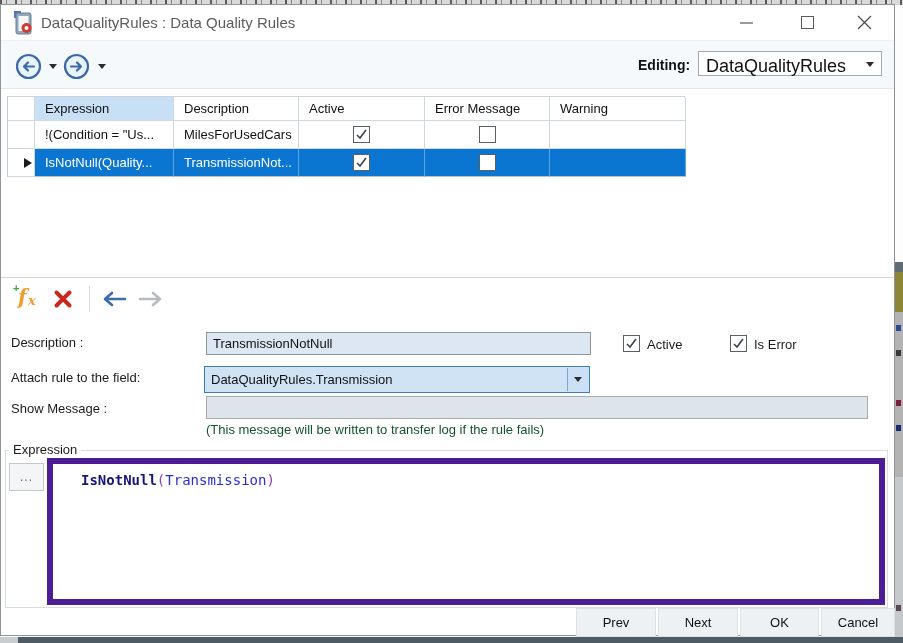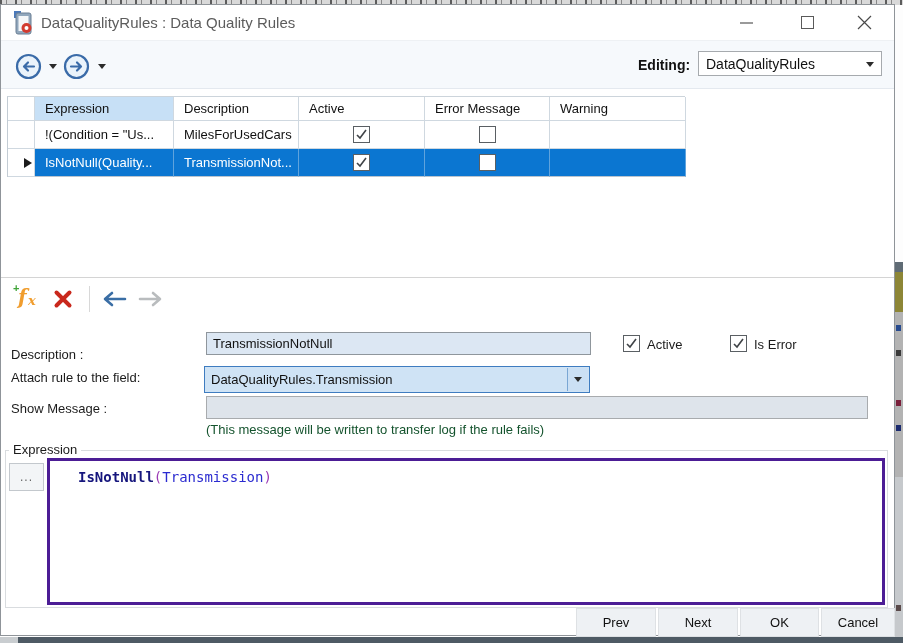--- a/index.html
+++ b/index.html
@@ -41,21 +41,21 @@
   
   .navbar { position:absolute; left:0; top:35px; width:100%; height:49px;
     background:#f6f9fc; border-top:1px solid #eef1f4; border-bottom:1px solid #e4e9ef; }
   .nav-circle { position:absolute; top:12px; width:27px; height:27px; }
   .nav-back { left:14px; } .nav-fwd { left:62px; }
   .caret { width:0; height:0; border-left:4px solid transparent; border-right:4px solid transparent;
     border-top:5px solid #2b2b2b; position:absolute; top:23px; }
   .caret-back { left:48px; } .caret-fwd { left:97px; }
   .editing-label { position:absolute; left:637px; top:16px; font-size:14px; font-weight:600; color:#111; }
   .editing-combo { position:absolute; left:697px; top:10px; width:184px; height:25px;
-    background:#fff; border:1px solid #a6aaae; font-size:14px; color:#111; }
+    background:#fff; border:1px solid #a6aaae; font-size:18px; color:#111; }
   .editing-combo .val { position:absolute; left:7px; top:4px; white-space:nowrap; }
   .editing-combo .caret { position:absolute; right:7px; top:10px; left:auto; }
 
   
   .grid { position:absolute; left:6px; top:91px; width:678px;
     display:grid; grid-template-columns:27px 139px 125px 126px 125px 136px;
     grid-template-rows:24px 28px 28px;
     border-left:1px solid #c3ccd4; border-top:1px solid #ccd4db; font-size:13px; color:#111; }
   .gcell { border-right:1px solid #cfd8e0; border-bottom:1px solid #cfd8e0;
     display:flex; align-items:center; padding-left:10px; white-space:nowrap; overflow:hidden; background:#fff; }
@@ -77,21 +77,21 @@
   .tool-fx .plus { position:absolute; left:0; top:-3px; font-size:11px; color:#3fa437; font-style:normal;
     font-family:"Liberation Sans", sans-serif; }
   .tool-fx .f { position:absolute; left:5px; top:0; font-size:20px; }
   .tool-fx .x { position:absolute; left:15px; top:8px; font-size:13px; }
   .tool-del { position:absolute; left:52px; top:284px; width:20px; height:20px; }
   .tool-sep { position:absolute; left:88px; top:281px; width:1px; height:26px; background:#d8d8d8; }
   .tool-arrow { position:absolute; top:286px; width:26px; height:16px; }
   .arrow-back { left:100px; } .arrow-fwd { left:137px; }
 
   .lbl { position:absolute; left:10px; font-size:13px; color:#1b1b1b; white-space:nowrap; }
-  .lbl-desc { top:330px;margin-top:12px; } .lbl-attach { top:365px; } .lbl-show { top:396px; }
+  .lbl-desc { top:330px; } .lbl-attach { top:365px; } .lbl-show { top:396px; }
   .txt { position:absolute; font-size:13px; color:#111; line-height:21px; padding-left:6px; white-space:nowrap; overflow:hidden; }
   .txt-desc { left:205px; top:327px; width:385px; height:23px; background:#dce7f3; border:1px solid #8f969c; }
   .txt-show { left:205px; top:391px; width:662px; height:23px; background:#dee4eb; border:1px solid #a8abae; }
   .combo-attach { position:absolute; left:203px; top:361px; width:386px; height:27px;
     background:#cfe3f5; border:1px solid #3e7cc0; font-size:13px; color:#111; }
   .combo-attach .val { position:absolute; left:6px; top:5px; white-space:nowrap; }
   .combo-attach .dd { position:absolute; right:1px; top:1px; bottom:1px; width:21px;
     background:#cbe0f4; border-left:1px solid #7aa7d4; display:flex; align-items:center; justify-content:center; }
   .combo-attach .dd .caret { position:static; }
 
@@ -102,21 +102,21 @@
 
   .hint { position:absolute; left:205px; top:417px; font-size:13px; color:#14532d; }
 
   
   .fieldset { position:absolute; left:4px; top:445px; width:883px; height:158px; border:1px solid #d9dcdf; }
   .legend { position:absolute; left:8px; top:437px; background:#fff; padding:0 4px; font-size:13px; color:#1b1b1b; }
   .ellipsis-btn { position:absolute; left:8px; top:458px; width:35px; height:28px;
     background:#f3f5f7; border:1px solid #c3c8cd; color:#666; font-size:12px; letter-spacing:1px;
     display:flex; align-items:center; justify-content:center; }
   .editor { position:absolute; left:46px; top:453px; width:838px; height:147px;
-    background:#fff; border:3px solid #4c1d95; font-family:"DejaVu Sans Mono", monospace; font-size:14px;
+    background:#fff; border:6px solid #4c1d95; font-family:"DejaVu Sans Mono", monospace; font-size:14px;
     padding:8px 0 0 28px; white-space:nowrap; }
   .code-fn { color:#16167d; font-weight:bold; }
   .code-paren { color:#9b3bb5; }
   .code-id { color:#2b2bd0; }
 
   
   .fbtn { position:absolute; top:603px; height:29px; background:#eef1f4; border:1px solid #dee1e4;
     font-size:13px; color:#111; display:flex; align-items:center; justify-content:center; }
   .fbtn-prev { left:575px; width:80px; } .fbtn-next { left:657px; width:80px; }
   .fbtn-ok { left:739px; width:79px;text-align:center; } .fbtn-cancel { left:820px; width:74px; }

